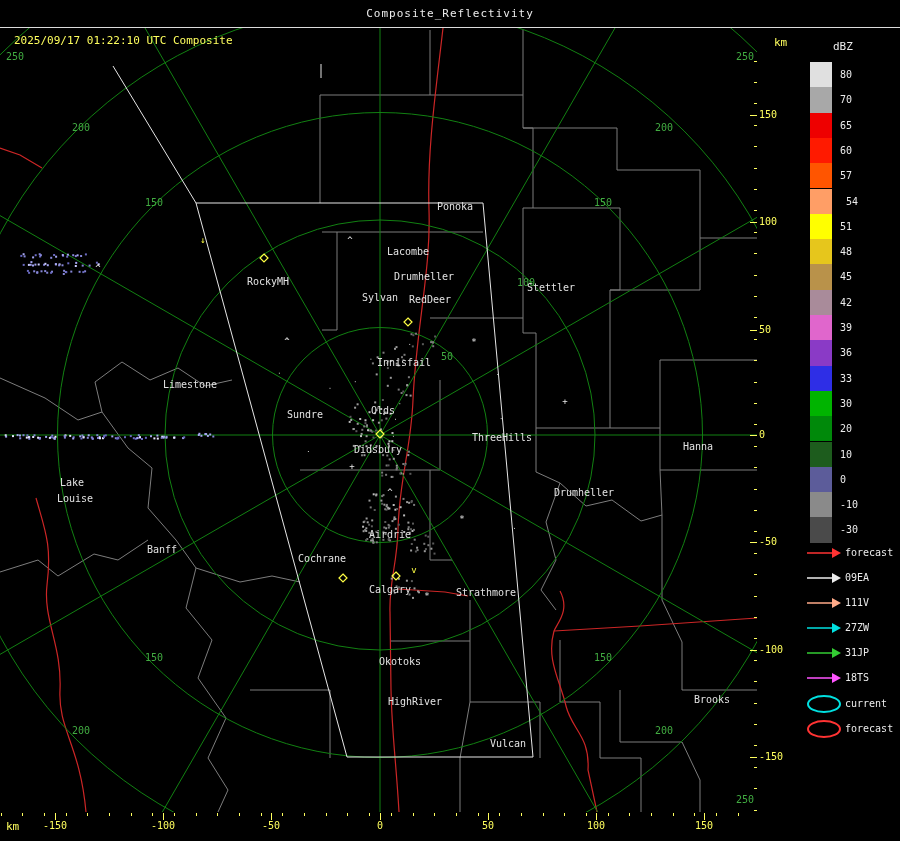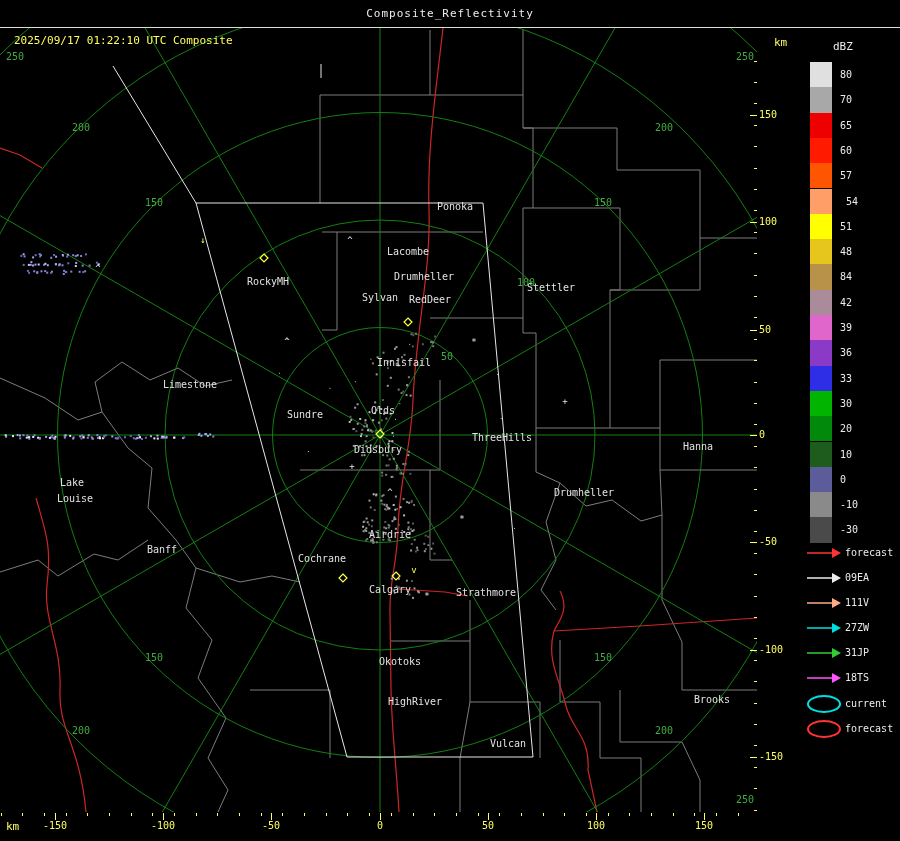--- a/index.html
+++ b/index.html
@@ -676,21 +676,21 @@
         <div class="scale-lbl" style="top: 144.9px;">60</div>
         <div class="scale-box" style="top: 163.2px; height: 25.3px; background: rgb(255, 85, 0);"></div>
         <div class="scale-lbl" style="top: 170.2px;">57</div>
         <div class="scale-box" style="top: 188.5px; height: 25.3px; background: rgb(255, 158, 102);"></div>
         <div class="scale-lbl" style="top: 195.5px; margin-left: 6px;">54</div>
         <div class="scale-box" style="top: 213.8px; height: 25.3px; background: rgb(255, 255, 0);"></div>
         <div class="scale-lbl" style="top: 220.8px;">51</div>
         <div class="scale-box" style="top: 239.1px; height: 25.3px; background: rgb(230, 198, 28);"></div>
         <div class="scale-lbl" style="top: 246.1px;">48</div>
         <div class="scale-box" style="top: 264.4px; height: 25.3px; background: rgb(185, 146, 74);"></div>
-        <div class="scale-lbl" style="top: 271.4px;">84</div>
+        <div class="scale-lbl" style="top: 271.4px;">45</div>
         <div class="scale-box" style="top: 289.7px; height: 25.3px; background: rgb(169, 139, 154);"></div>
         <div class="scale-lbl" style="top: 296.7px;">42</div>
         <div class="scale-box" style="top: 315px; height: 25.3px; background: rgb(224, 102, 204);"></div>
         <div class="scale-lbl" style="top: 322px;">39</div>
         <div class="scale-box" style="top: 340.3px; height: 25.3px; background: rgb(138, 58, 198);"></div>
         <div class="scale-lbl" style="top: 347.3px;">36</div>
         <div class="scale-box" style="top: 365.6px; height: 25.3px; background: rgb(46, 46, 230);"></div>
         <div class="scale-lbl" style="top: 372.6px;">33</div>
         <div class="scale-box" style="top: 390.9px; height: 25.3px; background: rgb(0, 180, 0);"></div>
         <div class="scale-lbl" style="top: 397.9px;">30</div>

